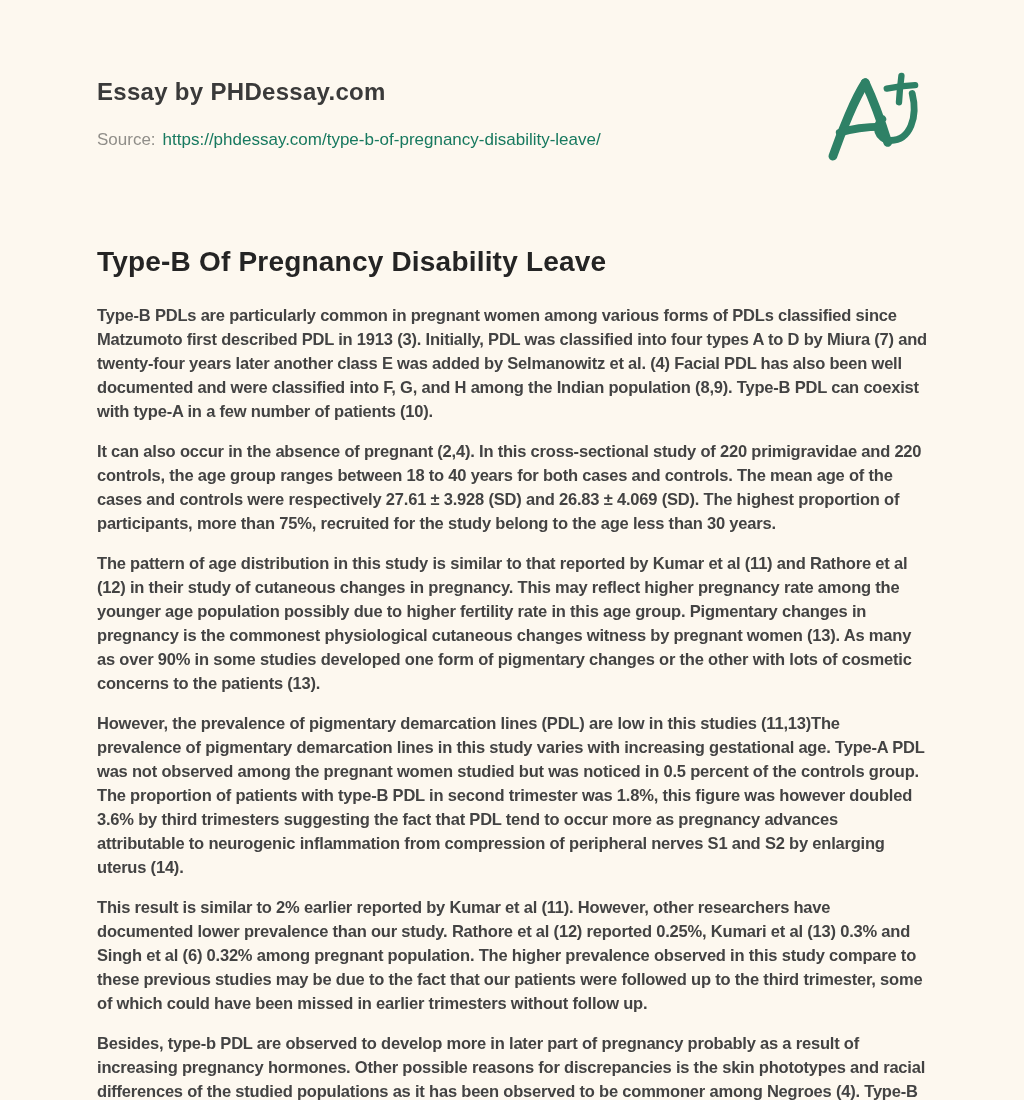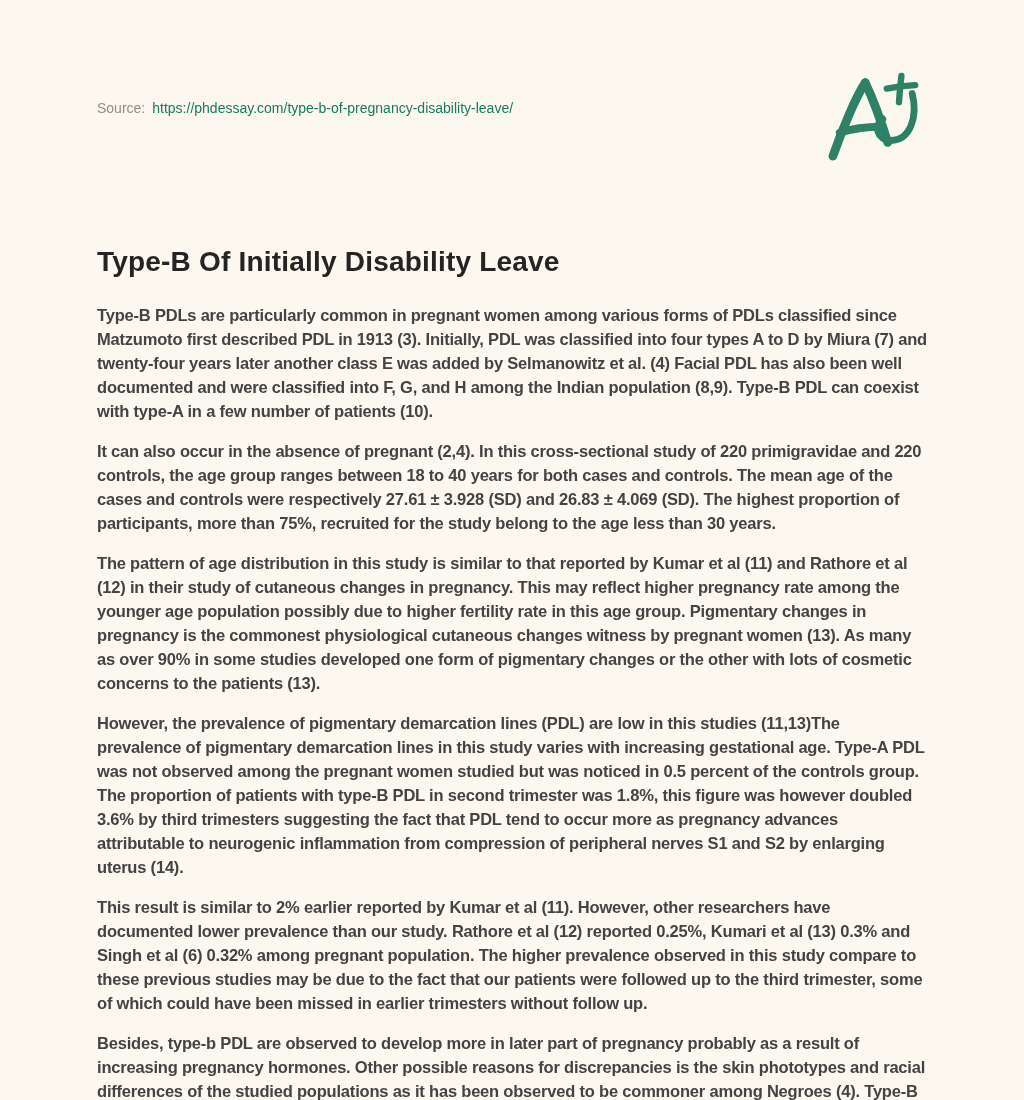--- a/index.html
+++ b/index.html
@@ -24,21 +24,21 @@
   .site-title {
     font-size: 24px;
     font-weight: 700;
     color: var(--heading, #3a3a3a);
     letter-spacing: 0.3px;
     margin: 6px 0 0 0;
     line-height: 1;
   }
   .source-line {
     margin-top: 26px;
-    font-size: 14px;
+    font-size: 17px;
     line-height: 1.2;
     white-space: nowrap;
     text-align: right;
   }
   .source-label { color: #908e89; margin-right: 7px; }
   .source-link  { color: var(--link, #17795f); text-decoration: none; }
   .logo { margin-top: -4px; margin-right: 4px; }
   .logo svg { display: block; }
   .essay-title {
     font-size: 28px;
@@ -58,40 +58,41 @@
     text-align: left;
   }
 </style>
 </head>
 <body>
 
 <div class="page">
 
   <div class="header">
     <div class="header-text">
+      <h1 class="site-title">Essay by PHDessay.com</h1>
       <div class="source-line">
         <span class="source-label">Source:</span><a class="source-link" href="#">https://phdessay.com/type-b-of-pregnancy-disability-leave/</a>
       </div>
     </div>
 
     <div class="logo">
       <svg width="98" height="92" viewBox="0 0 100 94" fill="none">
         <g stroke="var(--logo, #2e8166)" fill="none" stroke-linecap="round" stroke-linejoin="round">
           <path d="M7 88 C 16 62 30 28 40 13" stroke-width="9"></path>
           <path d="M40 13 C 48 30 58 58 63 74" stroke-width="9"></path>
           <path d="M14 64 C 26 60 44 58 57 58" stroke-width="8"></path>
           <path d="M77 6 C 76 14 75 24 74.5 33" stroke-width="6.5"></path>
           <path d="M62 19 C 72 17 82 16 91 15.5" stroke-width="6.5"></path>
           <path d="M88 24 C 94 48 86 72 66 72 C 52 71.5 48 56 58 50" stroke-width="7"></path>
         </g>
       </svg>
     </div>
   </div>
 
-  <h2 class="essay-title">Type-B Of Initially Disability Leave</h2>
+  <h2 class="essay-title">Type-B Of Pregnancy Disability Leave</h2>
 
   <div class="essay-body">
     <p>Type-B PDLs are particularly common in pregnant women among various forms of PDLs classified since Matzumoto first described PDL in 1913 (3). Initially, PDL was classified into four types A to D by Miura (7) and twenty-four years later another class E was added by Selmanowitz et al. (4) Facial PDL has also been well documented and were classified into F, G, and H among the Indian population (8,9). Type-B PDL can coexist with type-A in a few number of patients (10).</p>
     <p>It can also occur in the absence of pregnant (2,4). In this cross-sectional study of 220 primigravidae and 220 controls, the age group ranges between 18 to 40 years for both cases and controls. The mean age of the cases and controls were respectively 27.61 ± 3.928 (SD) and 26.83 ± 4.069 (SD). The highest proportion of participants, more than 75%, recruited for the study belong to the age less than 30 years.</p>
     <p>The pattern of age distribution in this study is similar to that reported by Kumar et al (11) and Rathore et al (12) in their study of cutaneous changes in pregnancy. This may reflect higher pregnancy rate among the younger age population possibly due to higher fertility rate in this age group. Pigmentary changes in pregnancy is the commonest physiological cutaneous changes witness by pregnant women (13). As many as over 90% in some studies developed one form of pigmentary changes or the other with lots of cosmetic concerns to the patients (13).</p>
     <p>However, the prevalence of pigmentary demarcation lines (PDL) are low in this studies (11,13)The prevalence of pigmentary demarcation lines in this study varies with increasing gestational age. Type-A PDL was not observed among the pregnant women studied but was noticed in 0.5 percent of the controls group. The proportion of patients with type-B PDL in second trimester was 1.8%, this figure was however doubled 3.6% by third trimesters suggesting the fact that PDL tend to occur more as pregnancy advances attributable to neurogenic inflammation from compression of peripheral nerves S1 and S2 by enlarging uterus (14).</p>
     <p>This result is similar to 2% earlier reported by Kumar et al (11). However, other researchers have documented lower prevalence than our study. Rathore et al (12) reported 0.25%, Kumari et al (13) 0.3% and Singh et al (6) 0.32% among pregnant population. The higher prevalence observed in this study compare to these previous studies may be due to the fact that our patients were followed up to the third trimester, some of which could have been missed in earlier trimesters without follow up.</p>
     <p>Besides, type-b PDL are observed to develop more in later part of pregnancy probably as a result of increasing pregnancy hormones. Other possible reasons for discrepancies is the skin phototypes and racial differences of the studied populations as it has been observed to be commoner among Negroes (4). Type-B can also co-exist with type-A PDL although this is an infrequent phenomenon (15). This pattern was ev</p>
   </div>
 

